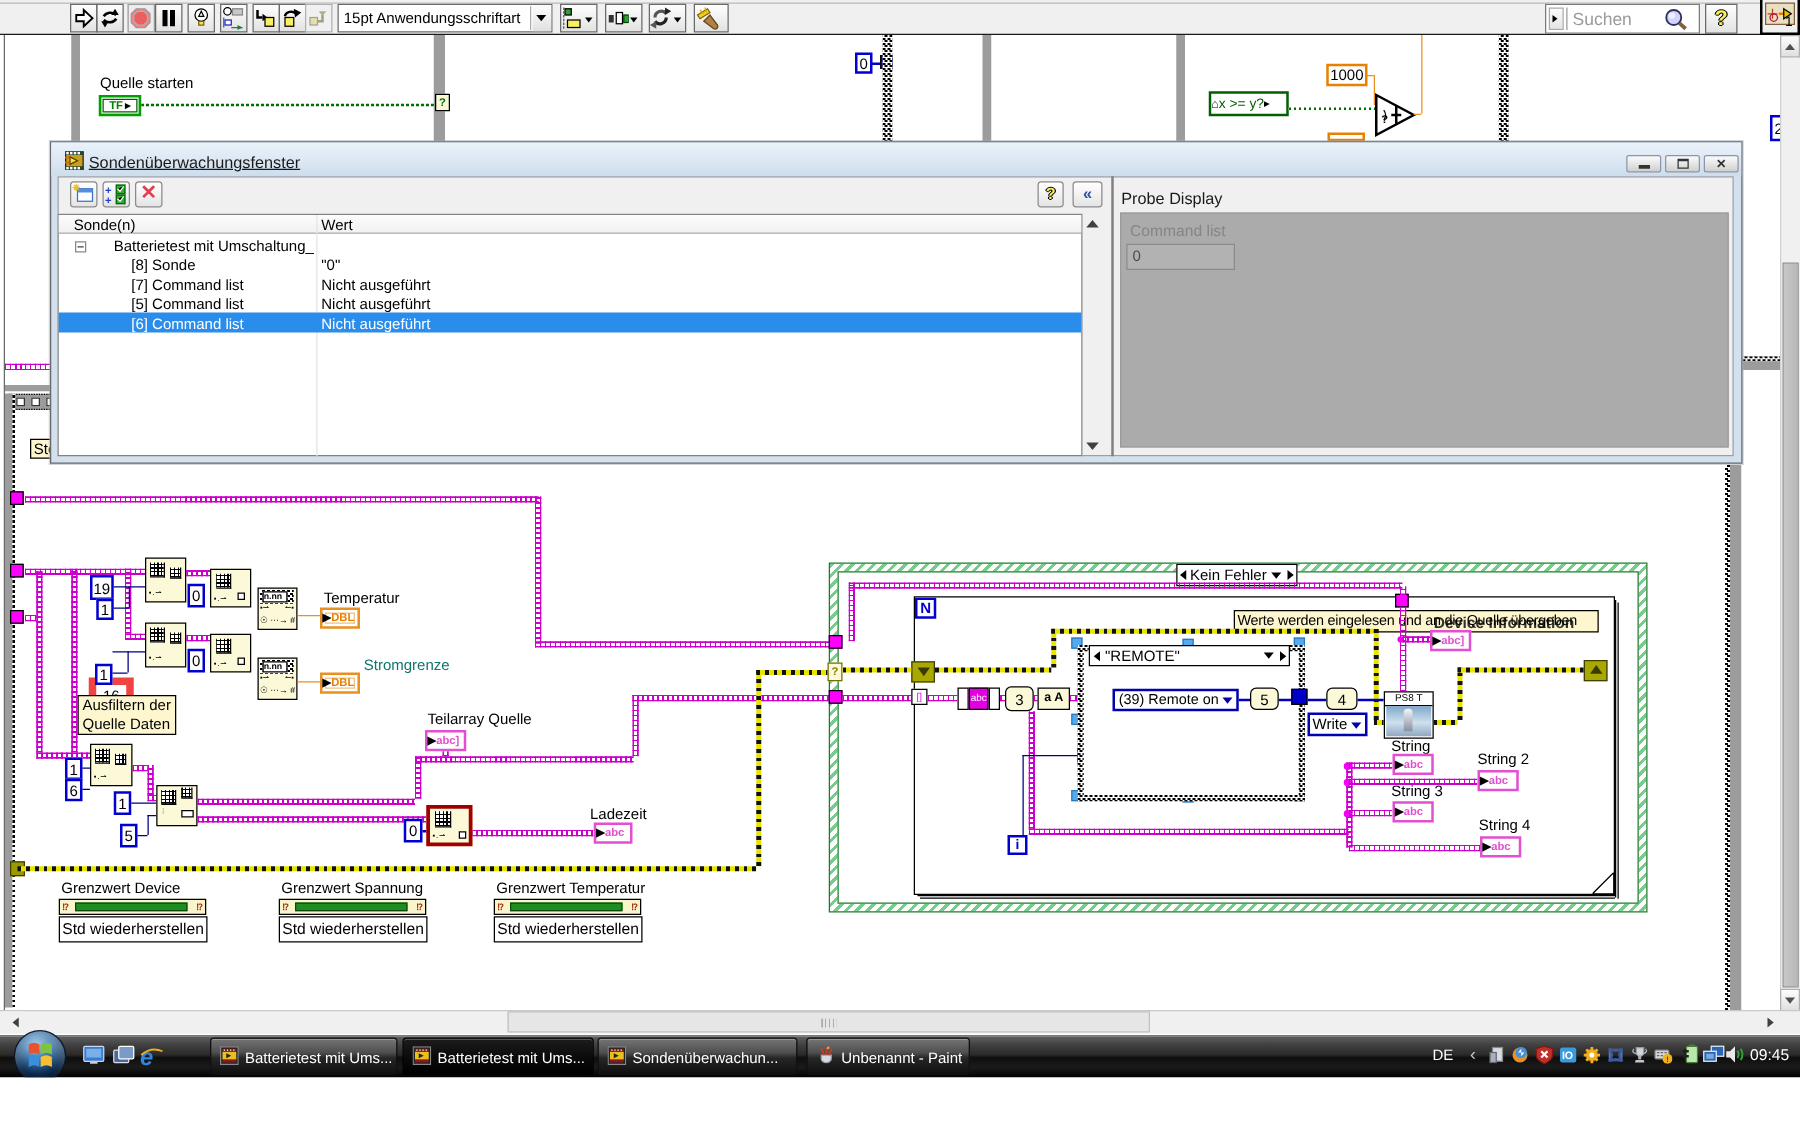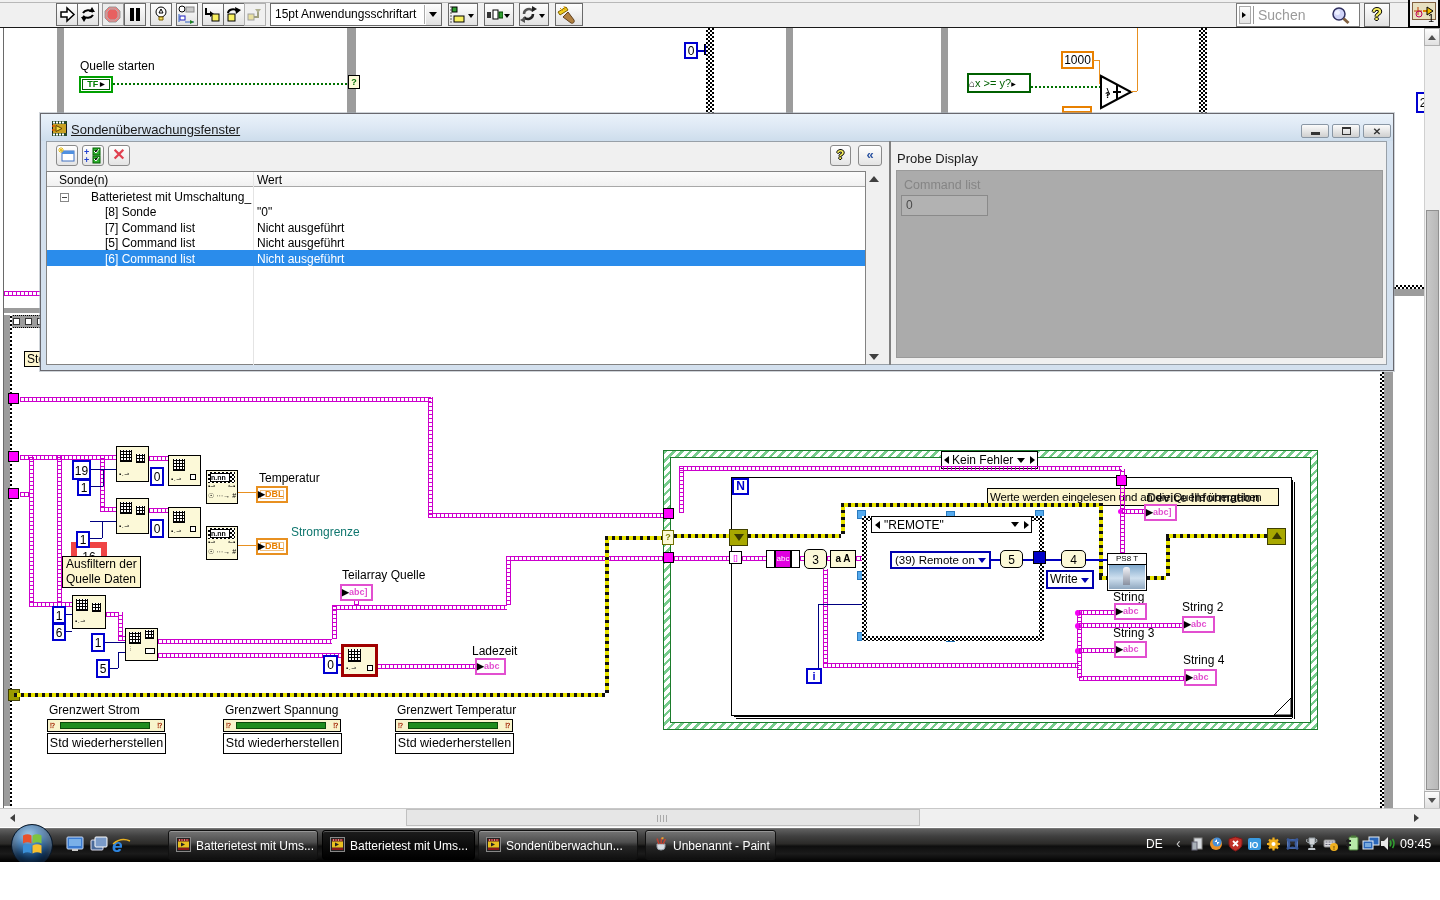--- a/index.html
+++ b/index.html
@@ -430,21 +430,21 @@
     <div style="font-size:9px;line-height:13px;font-weight:bold;color:#e24fd0;letter-spacing:0;"><span style="color:#000;">▶</span>abc</div>
   </div>
 <div style="position:absolute;left:1113px;top:626px;font-size:12px;color:#000;white-space:nowrap;">String 3</div>
 <div style="position:absolute;left:1114px;top:641px;width:33px;height:17px;background:#fff;border:2px solid #e24fd0;">
     <div style="font-size:9px;line-height:13px;font-weight:bold;color:#e24fd0;letter-spacing:0;"><span style="color:#000;">▶</span>abc</div>
   </div>
 <div style="position:absolute;left:1183px;top:653px;font-size:12px;color:#000;white-space:nowrap;">String 4</div>
 <div style="position:absolute;left:1184px;top:669px;width:33px;height:17px;background:#fff;border:2px solid #e24fd0;">
     <div style="font-size:9px;line-height:13px;font-weight:bold;color:#e24fd0;letter-spacing:0;"><span style="color:#000;">▶</span>abc</div>
   </div>
-<div style="position:absolute;left:49px;top:703px;font-size:12px;color:#000;white-space:nowrap;">Grenzwert Strom</div>
+<div style="position:absolute;left:49px;top:703px;font-size:12px;color:#000;white-space:nowrap;">Grenzwert Device</div>
 <div style="position:absolute;left:47px;top:719px;width:118px;height:13px;background:#f8f4cc;border:1px solid #000;">
     <div style="position:absolute;left:12px;top:2px;right:14px;height:7px;background:#1e8c1e;border:1px solid #0a4a0a;"></div>
     <div style="position:absolute;left:2px;top:1px;font-size:7px;color:#a02000;font-weight:bold;">⁉</div>
     <div style="position:absolute;right:2px;top:1px;font-size:7px;color:#a02000;font-weight:bold;">⁉</div>
   </div>
 <div style="position:absolute;left:47px;top:733px;width:119px;height:21px;background:#fff;border:1px solid #000;">
     <div style="font-size:12.5px;text-align:center;line-height:19px;">Std wiederherstellen</div>
   </div>
 <div style="position:absolute;left:225px;top:703px;font-size:12px;color:#000;white-space:nowrap;">Grenzwert Spannung</div>
 <div style="position:absolute;left:223px;top:719px;width:118px;height:13px;background:#f8f4cc;border:1px solid #000;">

